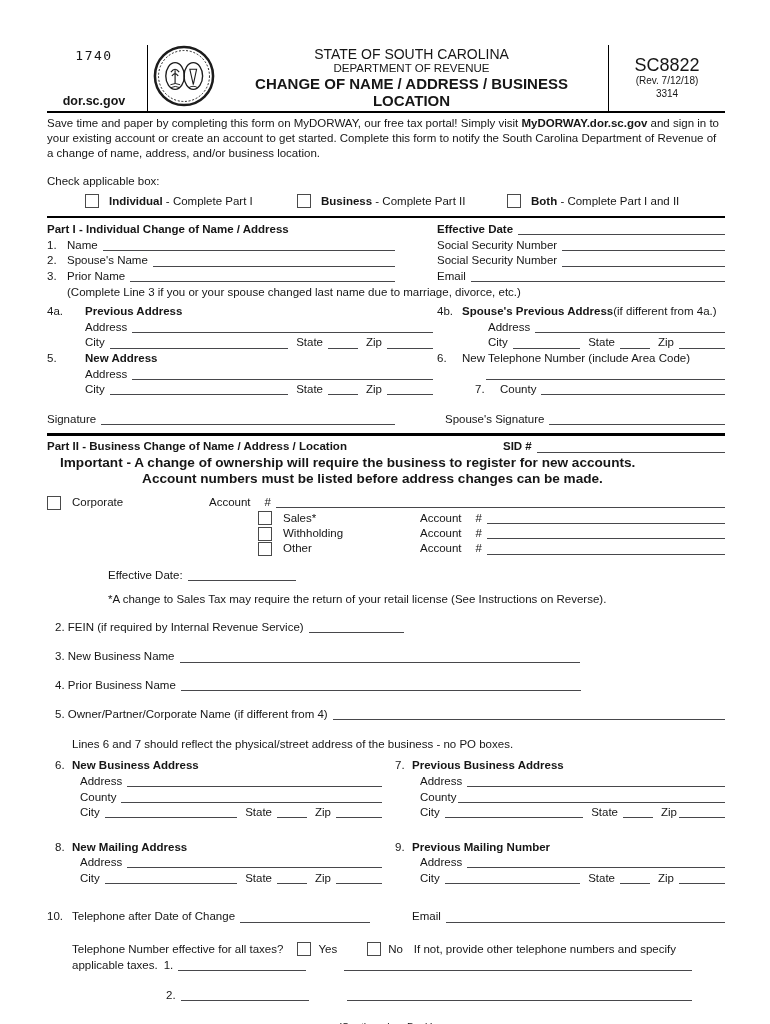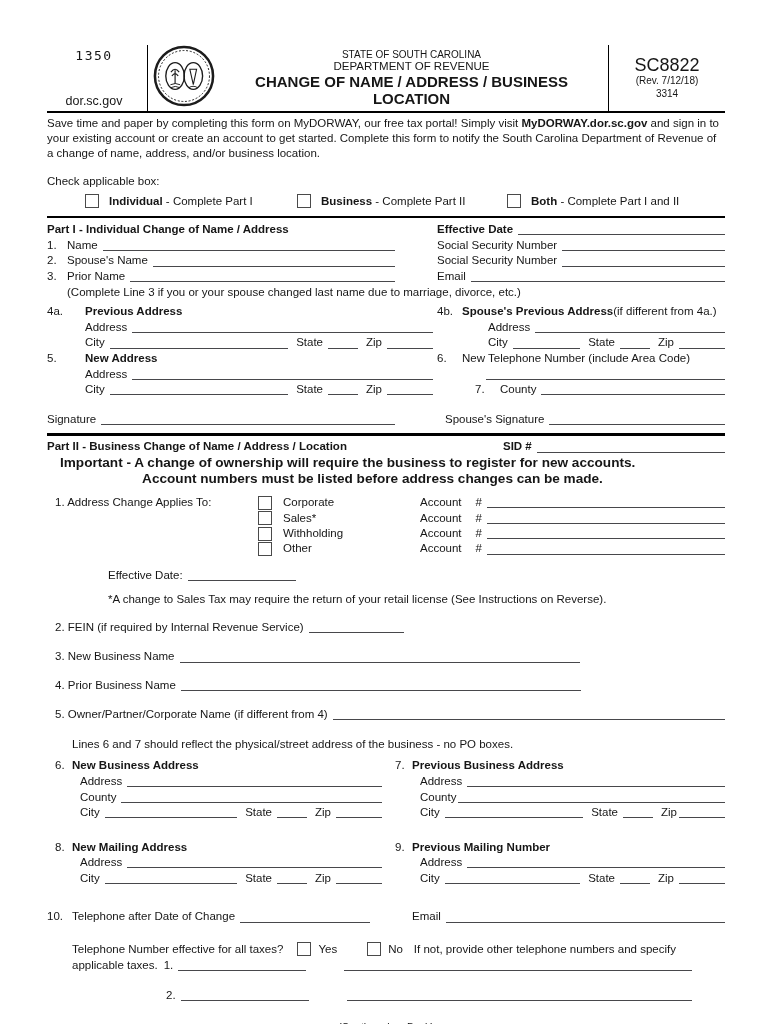--- a/index.html
+++ b/index.html
@@ -8,25 +8,25 @@
     box-sizing:border-box; padding:45px 45px 0 47px;
     font-family:"Liberation Sans", sans-serif; font-size:11.5px; line-height:1.32; color:#161616;
     overflow:hidden;
   }
   .b { font-weight:bold; }
   
   .hdr { display:flex; align-items:stretch; border-bottom:2px solid #000; height:66px; }
   .hdr-left { width:101px; flex:none; border-right:1.5px solid #000; display:flex; flex-direction:column;
               justify-content:space-between; align-items:center; padding:2px 6px 2px 0; box-sizing:border-box; }
   .ocr { font-family:"DejaVu Sans Mono", monospace; letter-spacing:1.5px; font-size:13px; }
-  .site { font-weight:normal; font-size:12.5px; }
+  .site { font-weight:bold; font-size:12.5px; }
   .hdr-center { flex:1; border-right:1.5px solid #000; display:flex; align-items:center; }
   .seal { margin:0 8px 0 5px; flex:none; }
   .titles { flex:1; text-align:center; padding-right:8px; }
-  .t-state { font-size:10px; line-height:1.15; }
+  .t-state { font-size:14px; line-height:1.15; }
   .t-dept  { font-size:11.5px; line-height:1.2; }
   .t-main  { font-size:15px; font-weight:bold; line-height:1.12; }
   .hdr-right { width:116px; flex:none; display:flex; flex-direction:column; justify-content:center; text-align:center; }
   .fnum { font-weight:normal; font-size:18px; line-height:1.1; }
   .frev, .fid { font-size:10px; line-height:1.25; }
   
   .intro { margin-top:3px; }
   
   .chk-label { margin-top:12px; }
   .chk-row { display:flex; align-items:center; margin:5px 0 7px 38px; }
@@ -63,21 +63,21 @@
   .cont { text-align:center; font-size:10.5px; }
   .docnum { position:absolute; left:38px; top:0px; font-family:"DejaVu Sans Mono", monospace; font-size:14px; letter-spacing:2px; }
 </style>
 </head>
 <body>
 
 <div class="page">
 
   <div class="hdr">
     <div class="hdr-left">
-      <span class="ocr">1350</span>
+      <span class="ocr">1740</span>
       <span class="site">dor.sc.gov</span>
     </div>
     <div class="hdr-center">
       <span class="seal">
         <svg width="62" height="62" viewBox="0 0 64 64">
           <circle cx="32" cy="32" r="30" fill="none" stroke="#1c1c1c" stroke-width="2.6"></circle>
           <circle cx="32" cy="32" r="26.3" fill="none" stroke="#1c1c1c" stroke-width="1" stroke-dasharray="2 1.8"></circle>
           <ellipse cx="22.8" cy="32" rx="9.6" ry="13.8" fill="none" stroke="#1c1c1c" stroke-width="1.4"></ellipse>
           <ellipse cx="41.6" cy="32" rx="9.6" ry="13.8" fill="none" stroke="#1c1c1c" stroke-width="1.4"></ellipse>
           <path d="M22.8 40 L22.8 26 M18.5 28 Q22.8 22 27 28 M19.5 32 Q22.8 27 26 32" fill="none" stroke="#1c1c1c" stroke-width="1.2"></path>
@@ -263,21 +263,20 @@
       <div class="frow" style="flex:0 0 222px;">
           <span class="b">SID #</span>
           <span class="fl"></span>
         </div>
     </div>
     <div class="imp">Important - A change of ownership will require the business to register for new accounts.</div>
     <div class="imp imp2">Account numbers must be listed before address changes can be made.</div>
 
     <div style="margin-top:7px;">
       <div class="acct-row">
-        <span class="acct-left">1. Address Change Applies To:</span>
         <span class="acct-cb">
             <span class="cb"></span>
             <span>Corporate</span>
           </span>
         <span class="acct-fill">
             <span>Account</span>
             <span class="hash">#</span>
             <span class="fl"></span>
           </span>
       </div>

